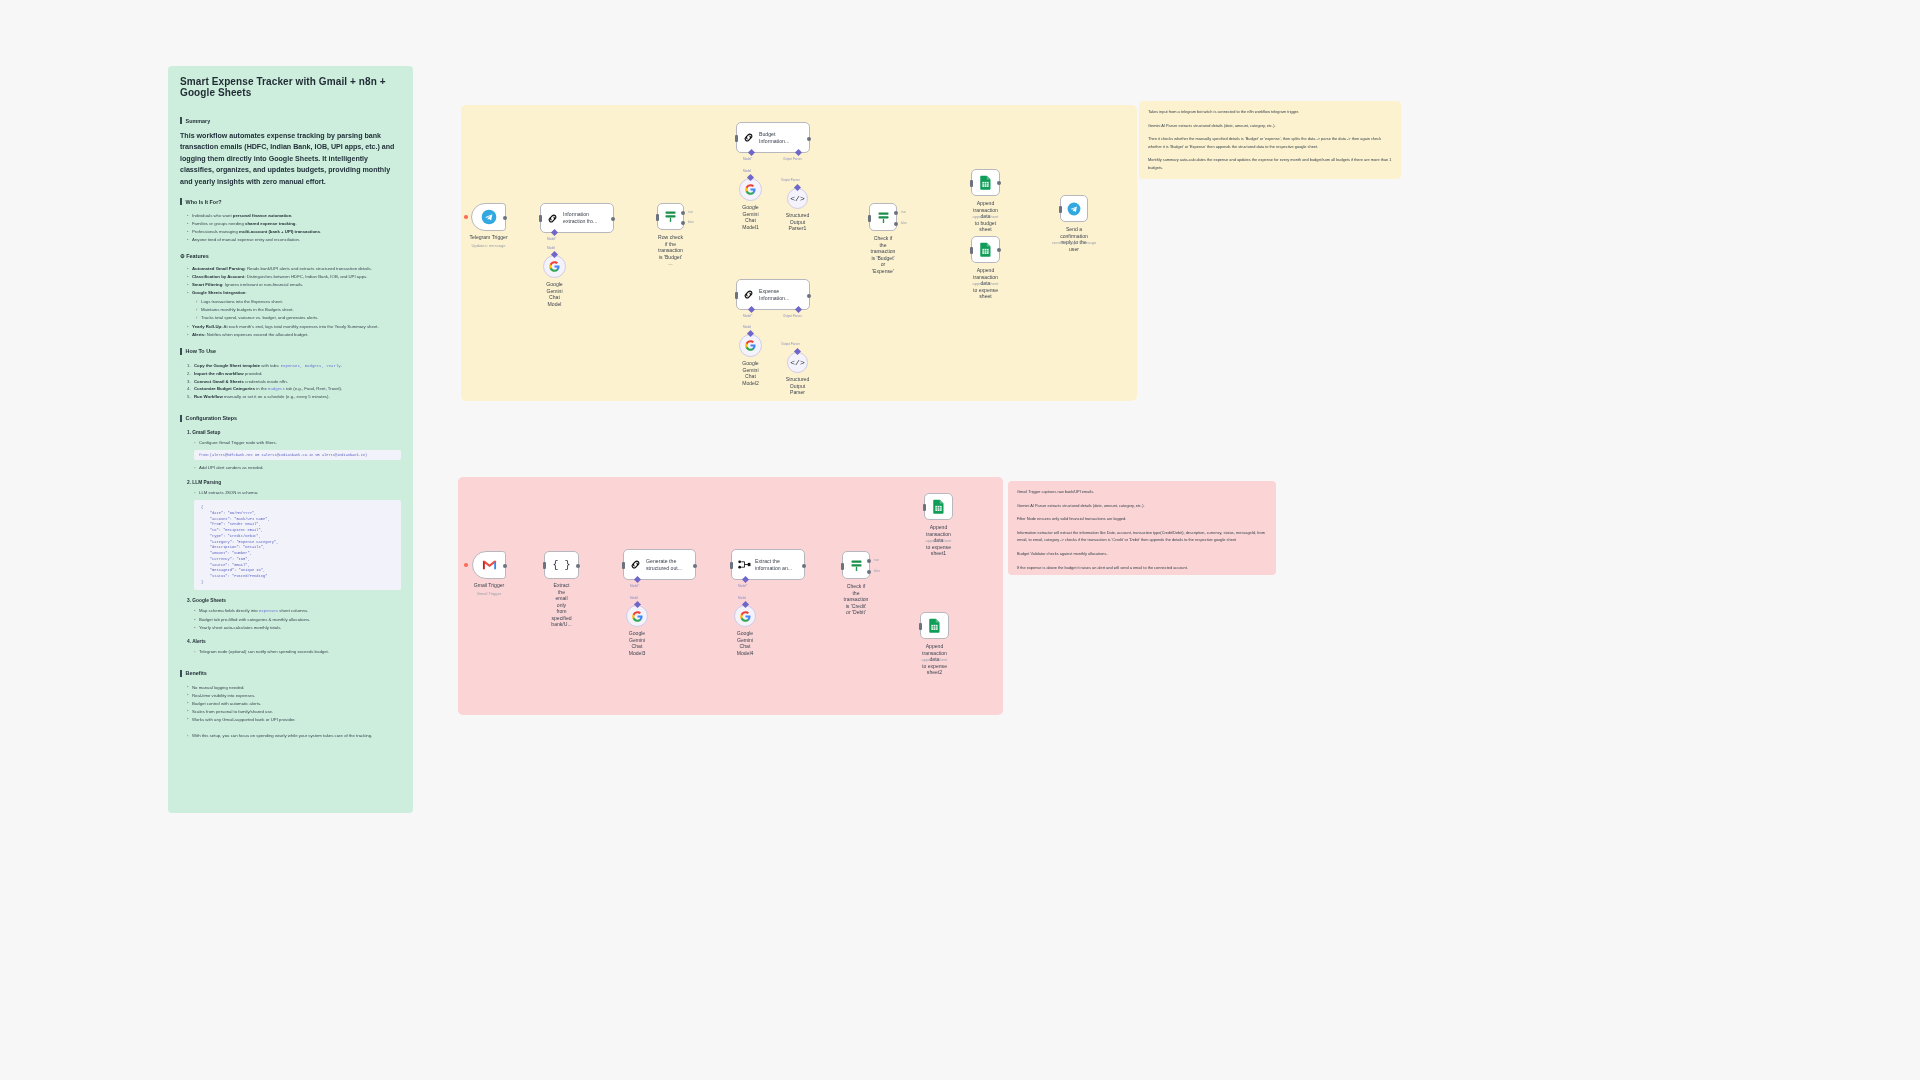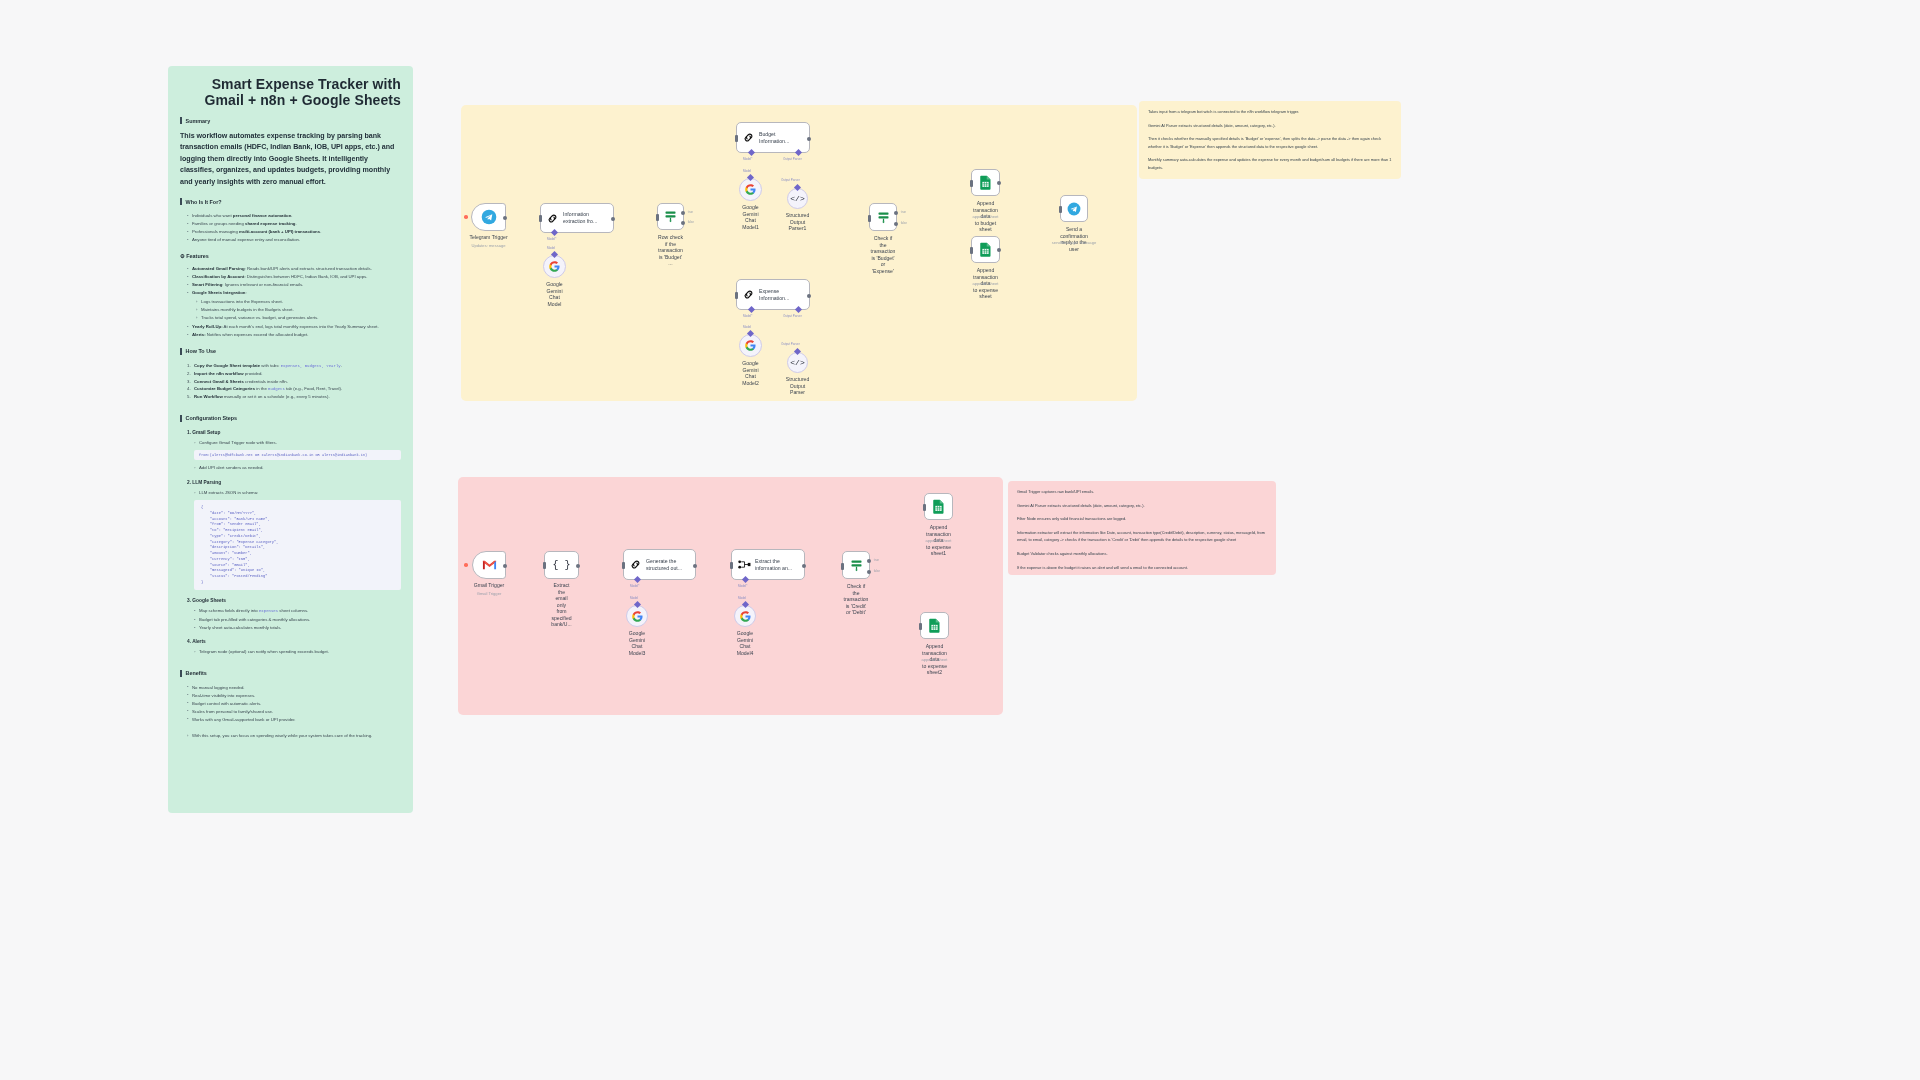--- a/index.html
+++ b/index.html
@@ -11,21 +11,21 @@
   }
   #canvas { position: relative; width: 1920px; height: 1080px; background: #f7f7f8; }
 
   
   .sticky-green {
     position: absolute; left: 168px; top: 66px; width: 245px; height: 747px;
     background: #cdeedd; border-radius: 4px; padding: 10px 12px 10px 12px;
     overflow: hidden; color: #2b2b2b;
   }
   .sticky-green .doc-title {
-    font-size: 14px; font-weight: bold; color: #1f2a33; margin-bottom: 9px; letter-spacing: .1px; text-align: right;
+    font-size: 10px; font-weight: bold; color: #1f2a33; margin-bottom: 19px; letter-spacing: .1px;
   }
   .sec-head {
     display: flex; align-items: center; gap: 4px;
     font-size: 5.4px; font-weight: bold; color: #1f2a33; margin: 9px 0 7px 0;
   }
   .sec-head .bar { display:inline-block; width: 1.6px; height: 7px; background: #3a4a55; }
   .lead {
     font-size: 7.1px; font-weight: bold; line-height: 1.62; color: #22303a; margin: 2px 0 10px 0;
   }
   .feat-head { font-size: 5.4px; font-weight: bold; color:#1f2a33; margin: 9px 0 6px 0; }

